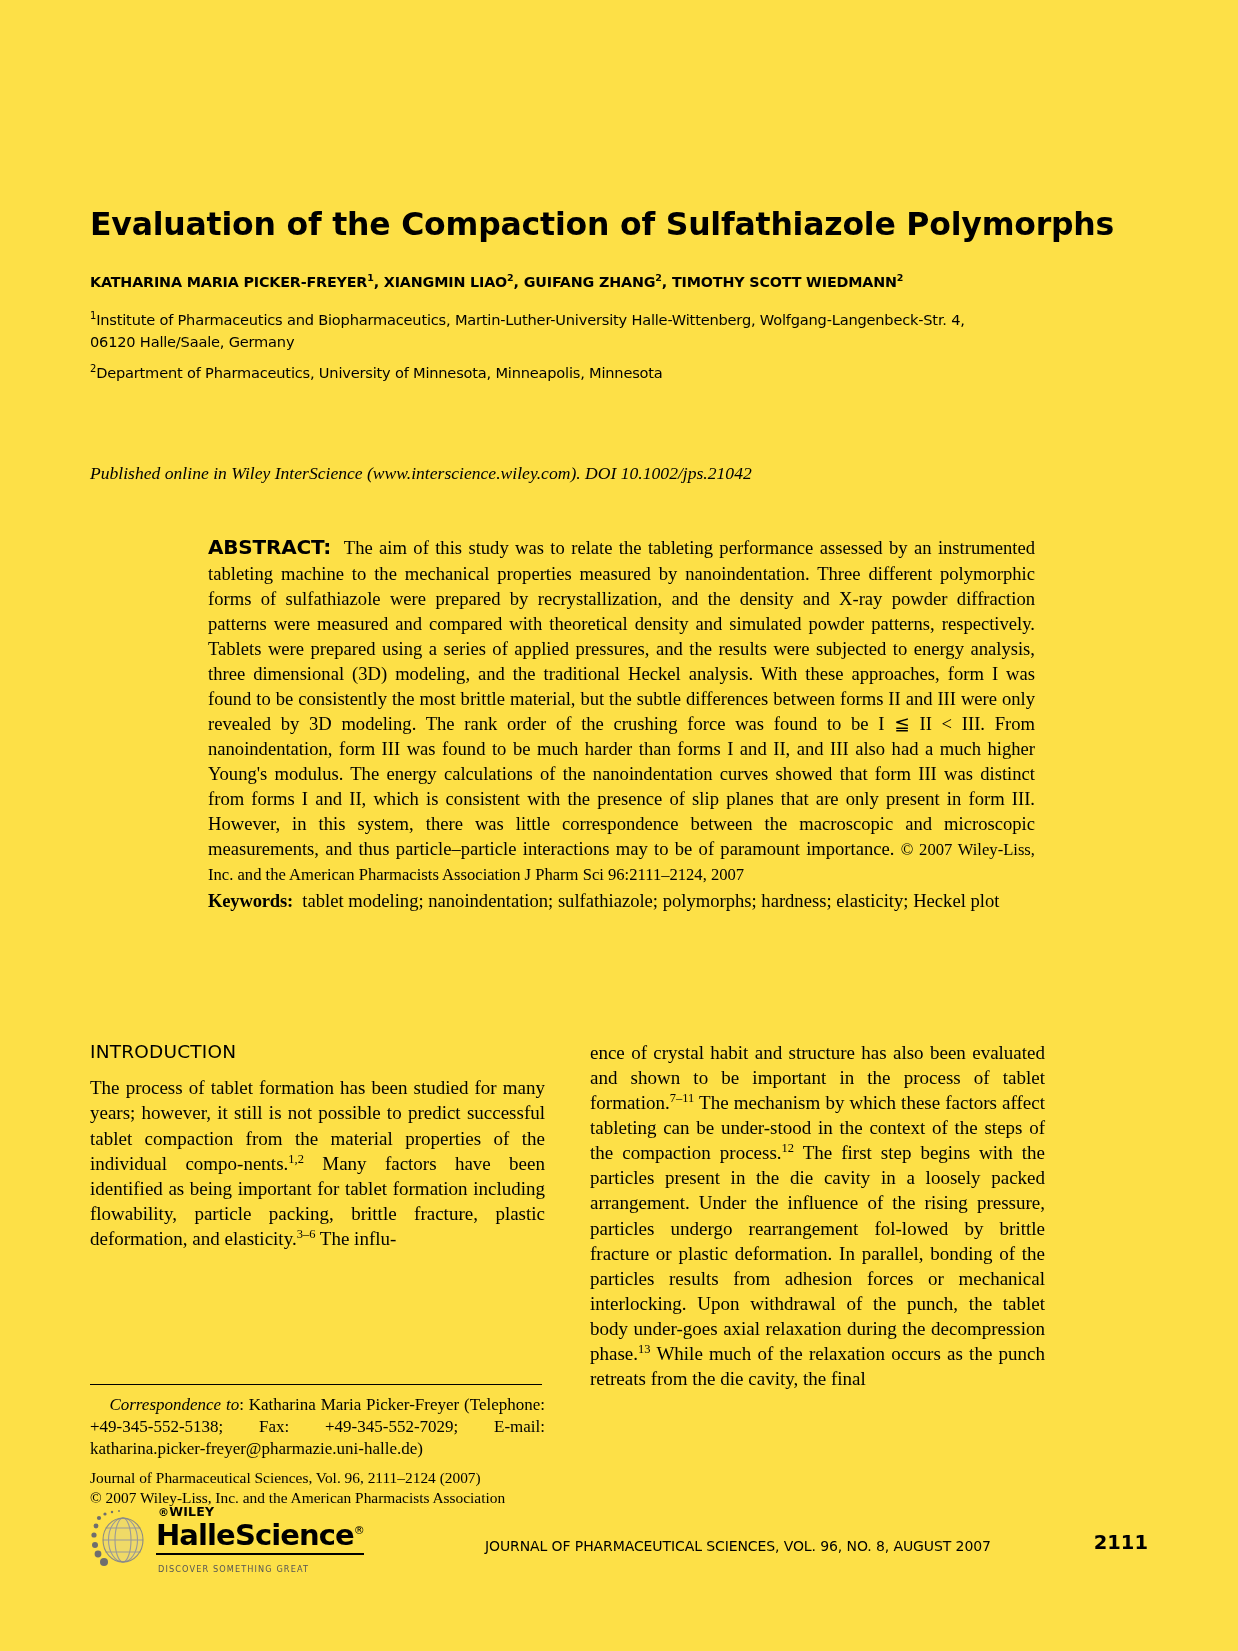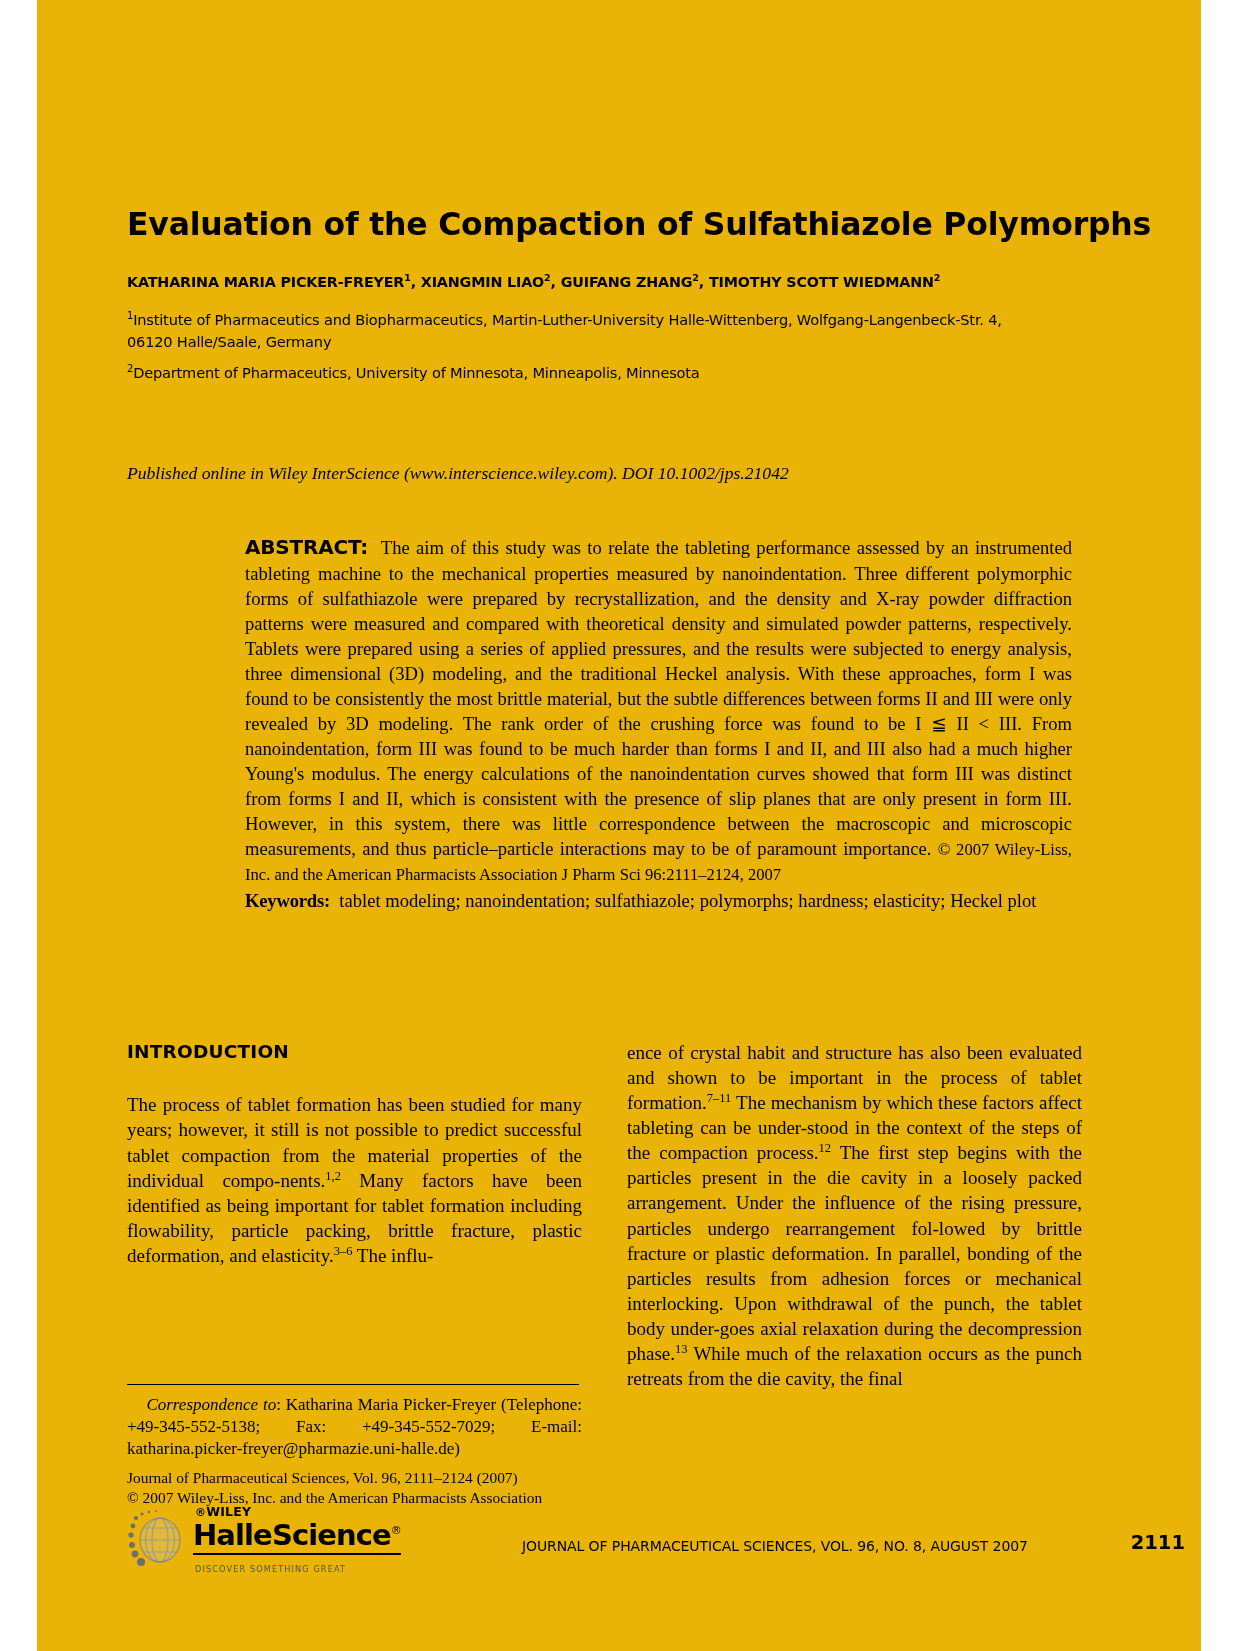--- a/index.html
+++ b/index.html
@@ -2,28 +2,27 @@
 <html><head>
 <meta charset="utf-8">
 <style>
   html, body {
     margin: 0;
     padding: 0;
     background: #ffffff;
   }
   .page {
     position: relative;
-    width: 1140px;
+    width: 1238px;
     height: 1651px;
-    background: #eab308;
+    background: #fde047;
     margin: 0 auto;
     font-family: "Liberation Serif", serif;
     color: #000000;
     overflow: hidden;
-    padding-left: 24px;
   }
 
   
   .title {
     position: absolute;
     left: 90px;
     top: 185px;
     width: 1060px;
     font-family: "DejaVu Sans", sans-serif;
     font-size: 31.5px;
@@ -117,24 +116,24 @@
     width: 455px;
     font-size: 19px;
     line-height: 1.32;
     text-align: justify;
   }
   .col-left { left: 90px; }
   .col-right { left: 590px; }
 
   .section-head {
     font-family: "DejaVu Sans", sans-serif;
-    font-weight: bold;
+    font-weight: normal;
     font-size: 18.5px;
     letter-spacing: 0.2px;
-    margin: 0 0 28px 0;
+    margin: 0 0 11px 0;
   }
   .body-p {
     margin: 0;
     text-align: justify;
   }
   .body-p sup, .col sup {
     font-size: 12.5px;
     vertical-align: super;
     line-height: 0;
   }

